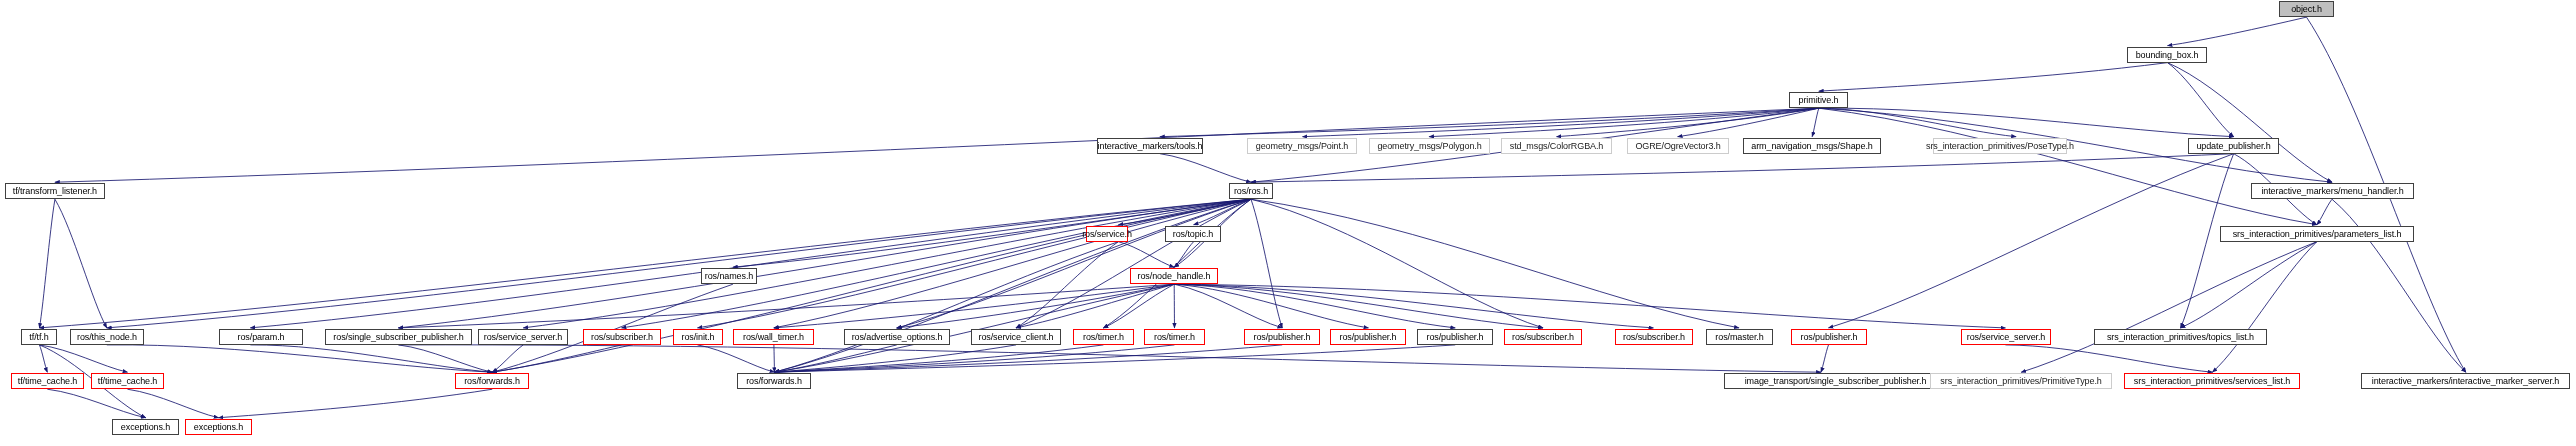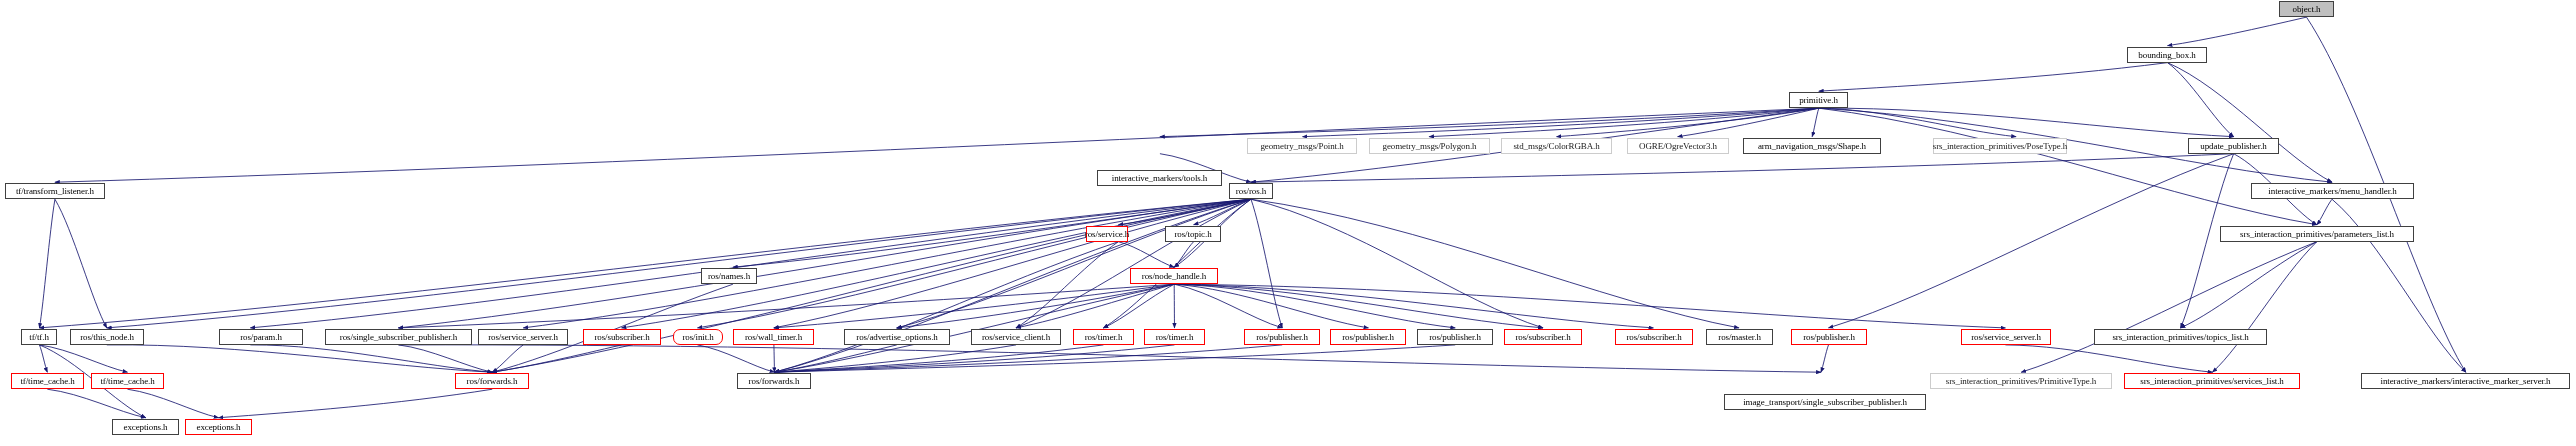--- a/index.html
+++ b/index.html
@@ -31,21 +31,20 @@
     justify-content: center;
     background: #ffffff;
     border: 0.6px solid #000000;
     color: #000000;
     font-size: 9px;
     line-height: 1;
     white-space: nowrap;
     letter-spacing: -0.1px;
     padding: 0 12px;
     height: 16px;
-    font-family: Liberation Serif, serif;
   }
   .node.root {
     background: #bfbfbf;
     border: 0.6px solid #404040;
     font-weight: normal;
   }
   .node.hdr {
     border: 0.6px solid #404040;
   }
   .node.red {
@@ -164,21 +163,21 @@
   <div id="nodes">
       <div class="node root" style="left: 2279px; top: 1.2px; width: 55px;">
         <span class="node-label">object.h</span>
       </div>
       <div class="node hdr" style="left: 2127px; top: 47px; width: 80px;">
         <span class="node-label">bounding_box.h</span>
       </div>
       <div class="node hdr" style="left: 1789px; top: 92px; width: 59px;">
         <span class="node-label">primitive.h</span>
       </div>
-      <div class="node hdr" style="left: 1097px; top: 138px; width: 125px; margin-top: 32px;">
+      <div class="node hdr" style="left: 1097px; top: 138px; width: 106px;">
         <span class="node-label">interactive_markers/tools.h</span>
       </div>
       <div class="node gray" style="left: 1247px; top: 138px; width: 110px;">
         <span class="node-label">geometry_msgs/Point.h</span>
       </div>
       <div class="node gray" style="left: 1369px; top: 138px; width: 121px;">
         <span class="node-label">geometry_msgs/Polygon.h</span>
       </div>
       <div class="node gray" style="left: 1501px; top: 138px; width: 111px;">
         <span class="node-label">std_msgs/ColorRGBA.h</span>
@@ -230,21 +229,21 @@
       </div>
       <div class="node hdr" style="left: 325px; top: 329px; width: 147px;">
         <span class="node-label">ros/single_subscriber_publisher.h</span>
       </div>
       <div class="node hdr" style="left: 478px; top: 329px; width: 90px;">
         <span class="node-label">ros/service_server.h</span>
       </div>
       <div class="node red" style="left: 583px; top: 329px; width: 78px;">
         <span class="node-label">ros/subscriber.h</span>
       </div>
-      <div class="node red" style="left: 673px; top: 329px; width: 50px; border-radius: 7px;">
+      <div class="node red" style="left: 673px; top: 329px; width: 50px;">
         <span class="node-label">ros/init.h</span>
       </div>
       <div class="node red" style="left: 733px; top: 329px; width: 81px;">
         <span class="node-label">ros/wall_timer.h</span>
       </div>
       <div class="node hdr" style="left: 844px; top: 329px; width: 106px;">
         <span class="node-label">ros/advertise_options.h</span>
       </div>
       <div class="node hdr" style="left: 971px; top: 329px; width: 90px;">
         <span class="node-label">ros/service_client.h</span>
@@ -275,21 +274,21 @@
       </div>
       <div class="node red" style="left: 1791px; top: 329px; width: 76px;">
         <span class="node-label">ros/publisher.h</span>
       </div>
       <div class="node red" style="left: 1961px; top: 329px; width: 90px;">
         <span class="node-label">ros/service_server.h</span>
       </div>
       <div class="node hdr" style="left: 2094px; top: 329px; width: 173px;">
         <span class="node-label">srs_interaction_primitives/topics_list.h</span>
       </div>
-      <div class="node hdr" style="left: 1724px; top: 373px; width: 202px; margin-top: 21px;">
+      <div class="node hdr" style="left: 1724px; top: 373px; width: 223px;">
         <span class="node-label">image_transport/single_subscriber_publisher.h</span>
       </div>
       <div class="node gray" style="left: 1930px; top: 373px; width: 182px;">
         <span class="node-label">srs_interaction_primitives/PrimitiveType.h</span>
       </div>
       <div class="node red" style="left: 2124px; top: 373px; width: 176px;">
         <span class="node-label">srs_interaction_primitives/services_list.h</span>
       </div>
       <div class="node hdr" style="left: 2361px; top: 373px; width: 209px;">
         <span class="node-label">interactive_markers/interactive_marker_server.h</span>

